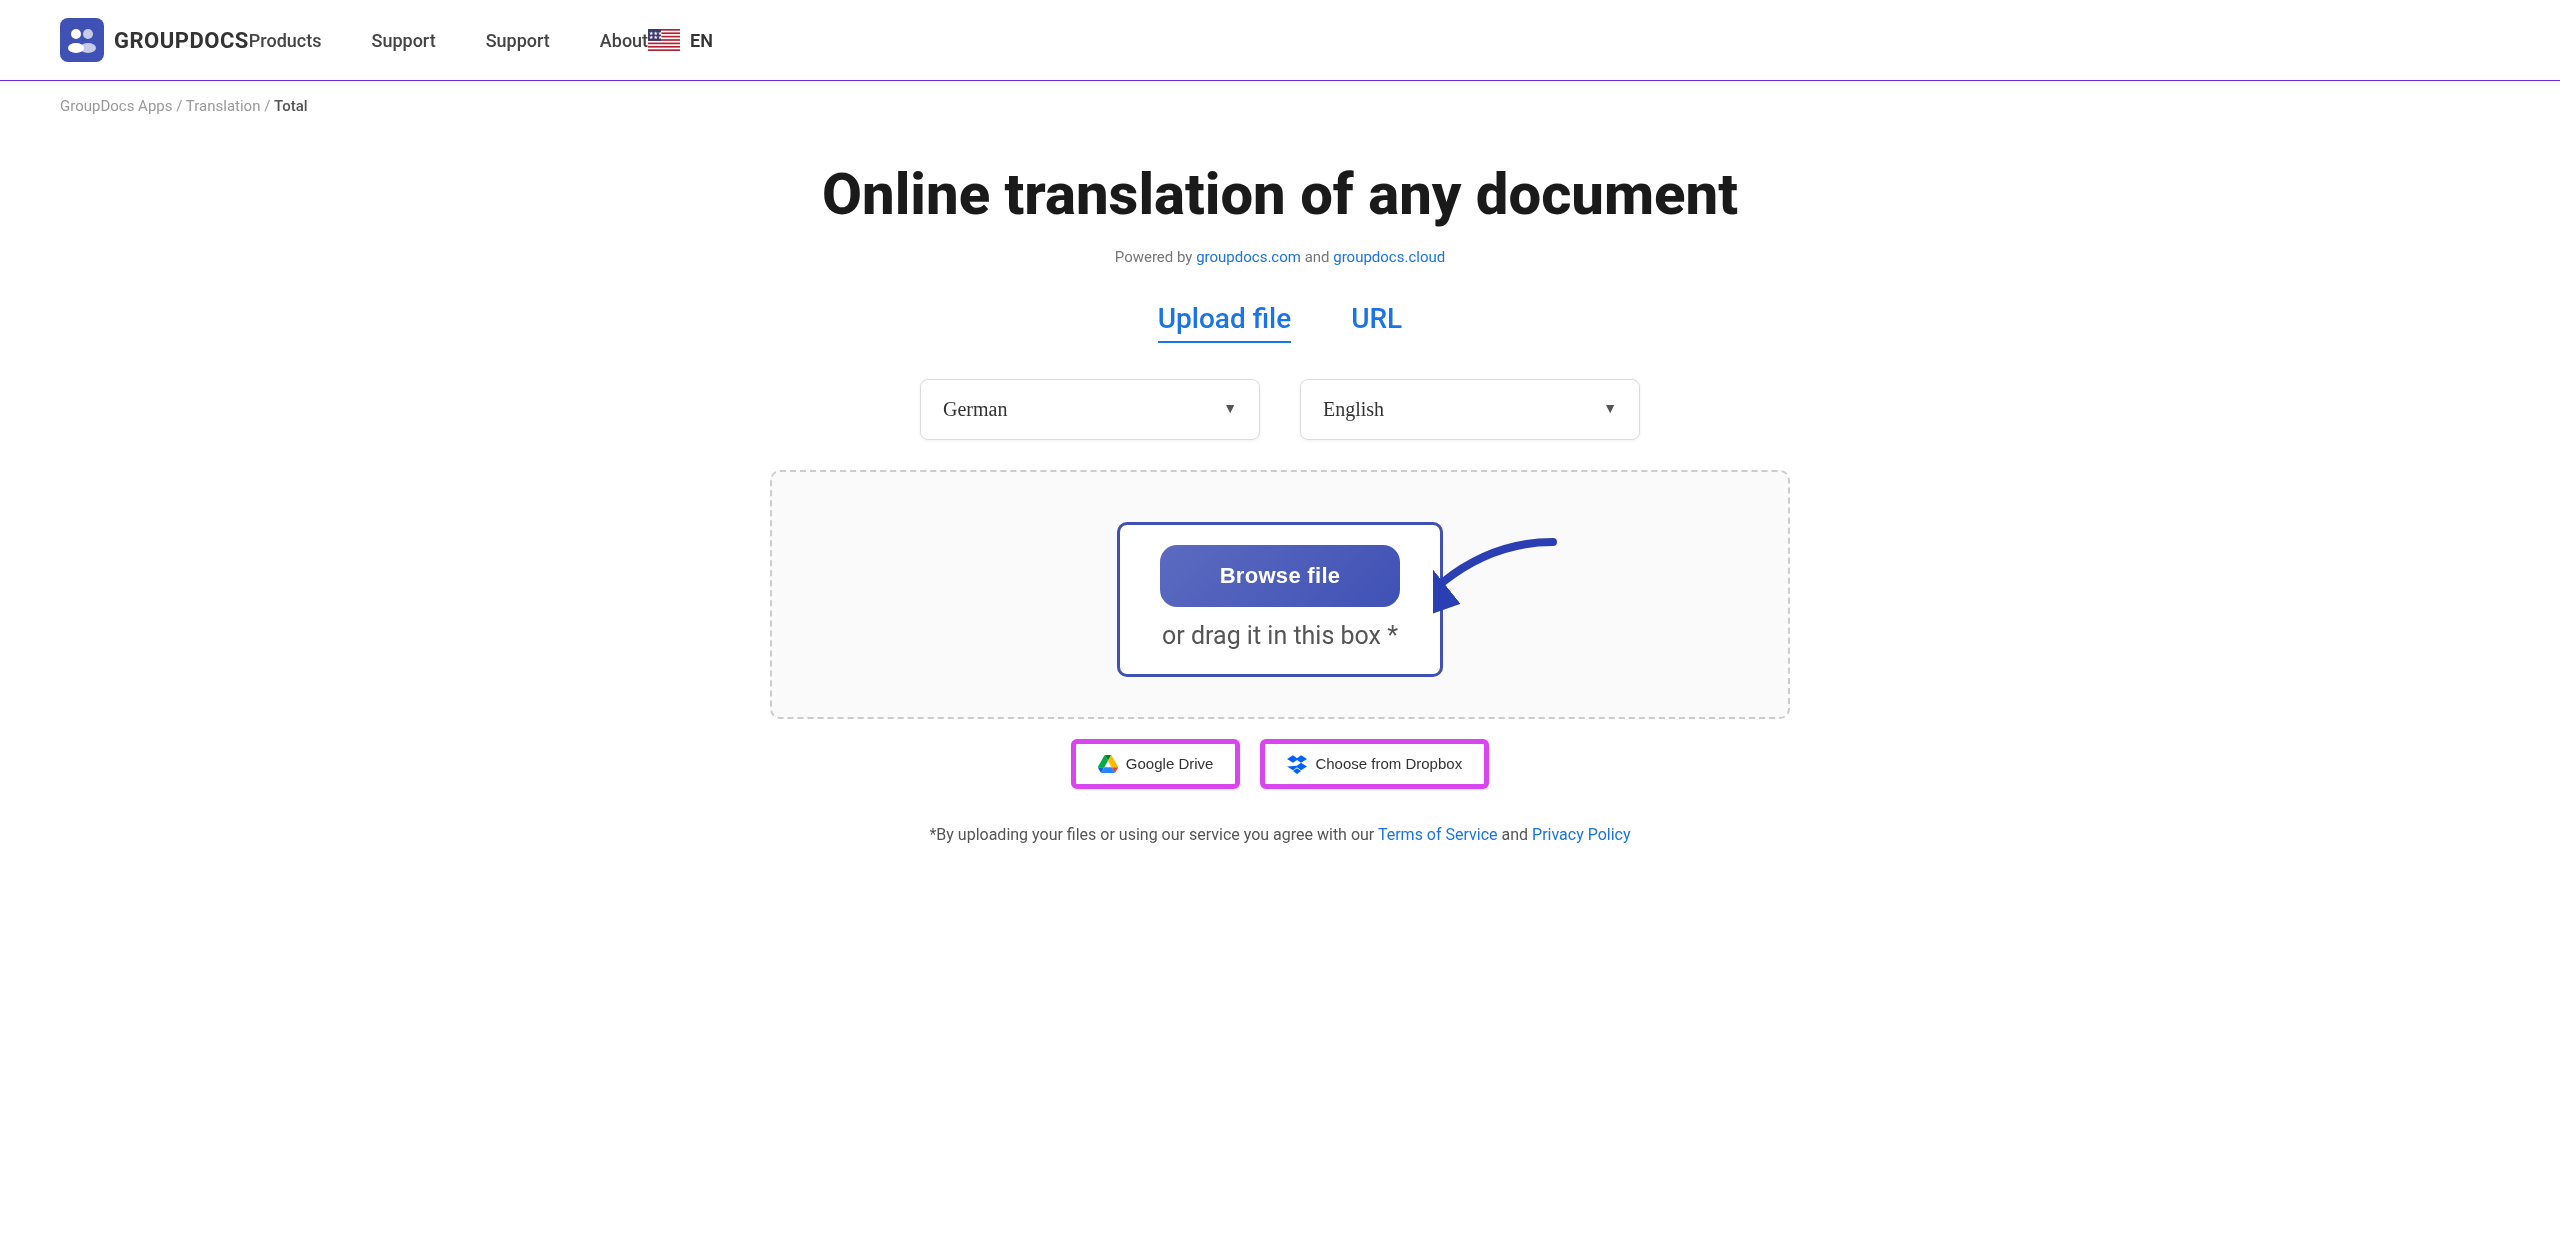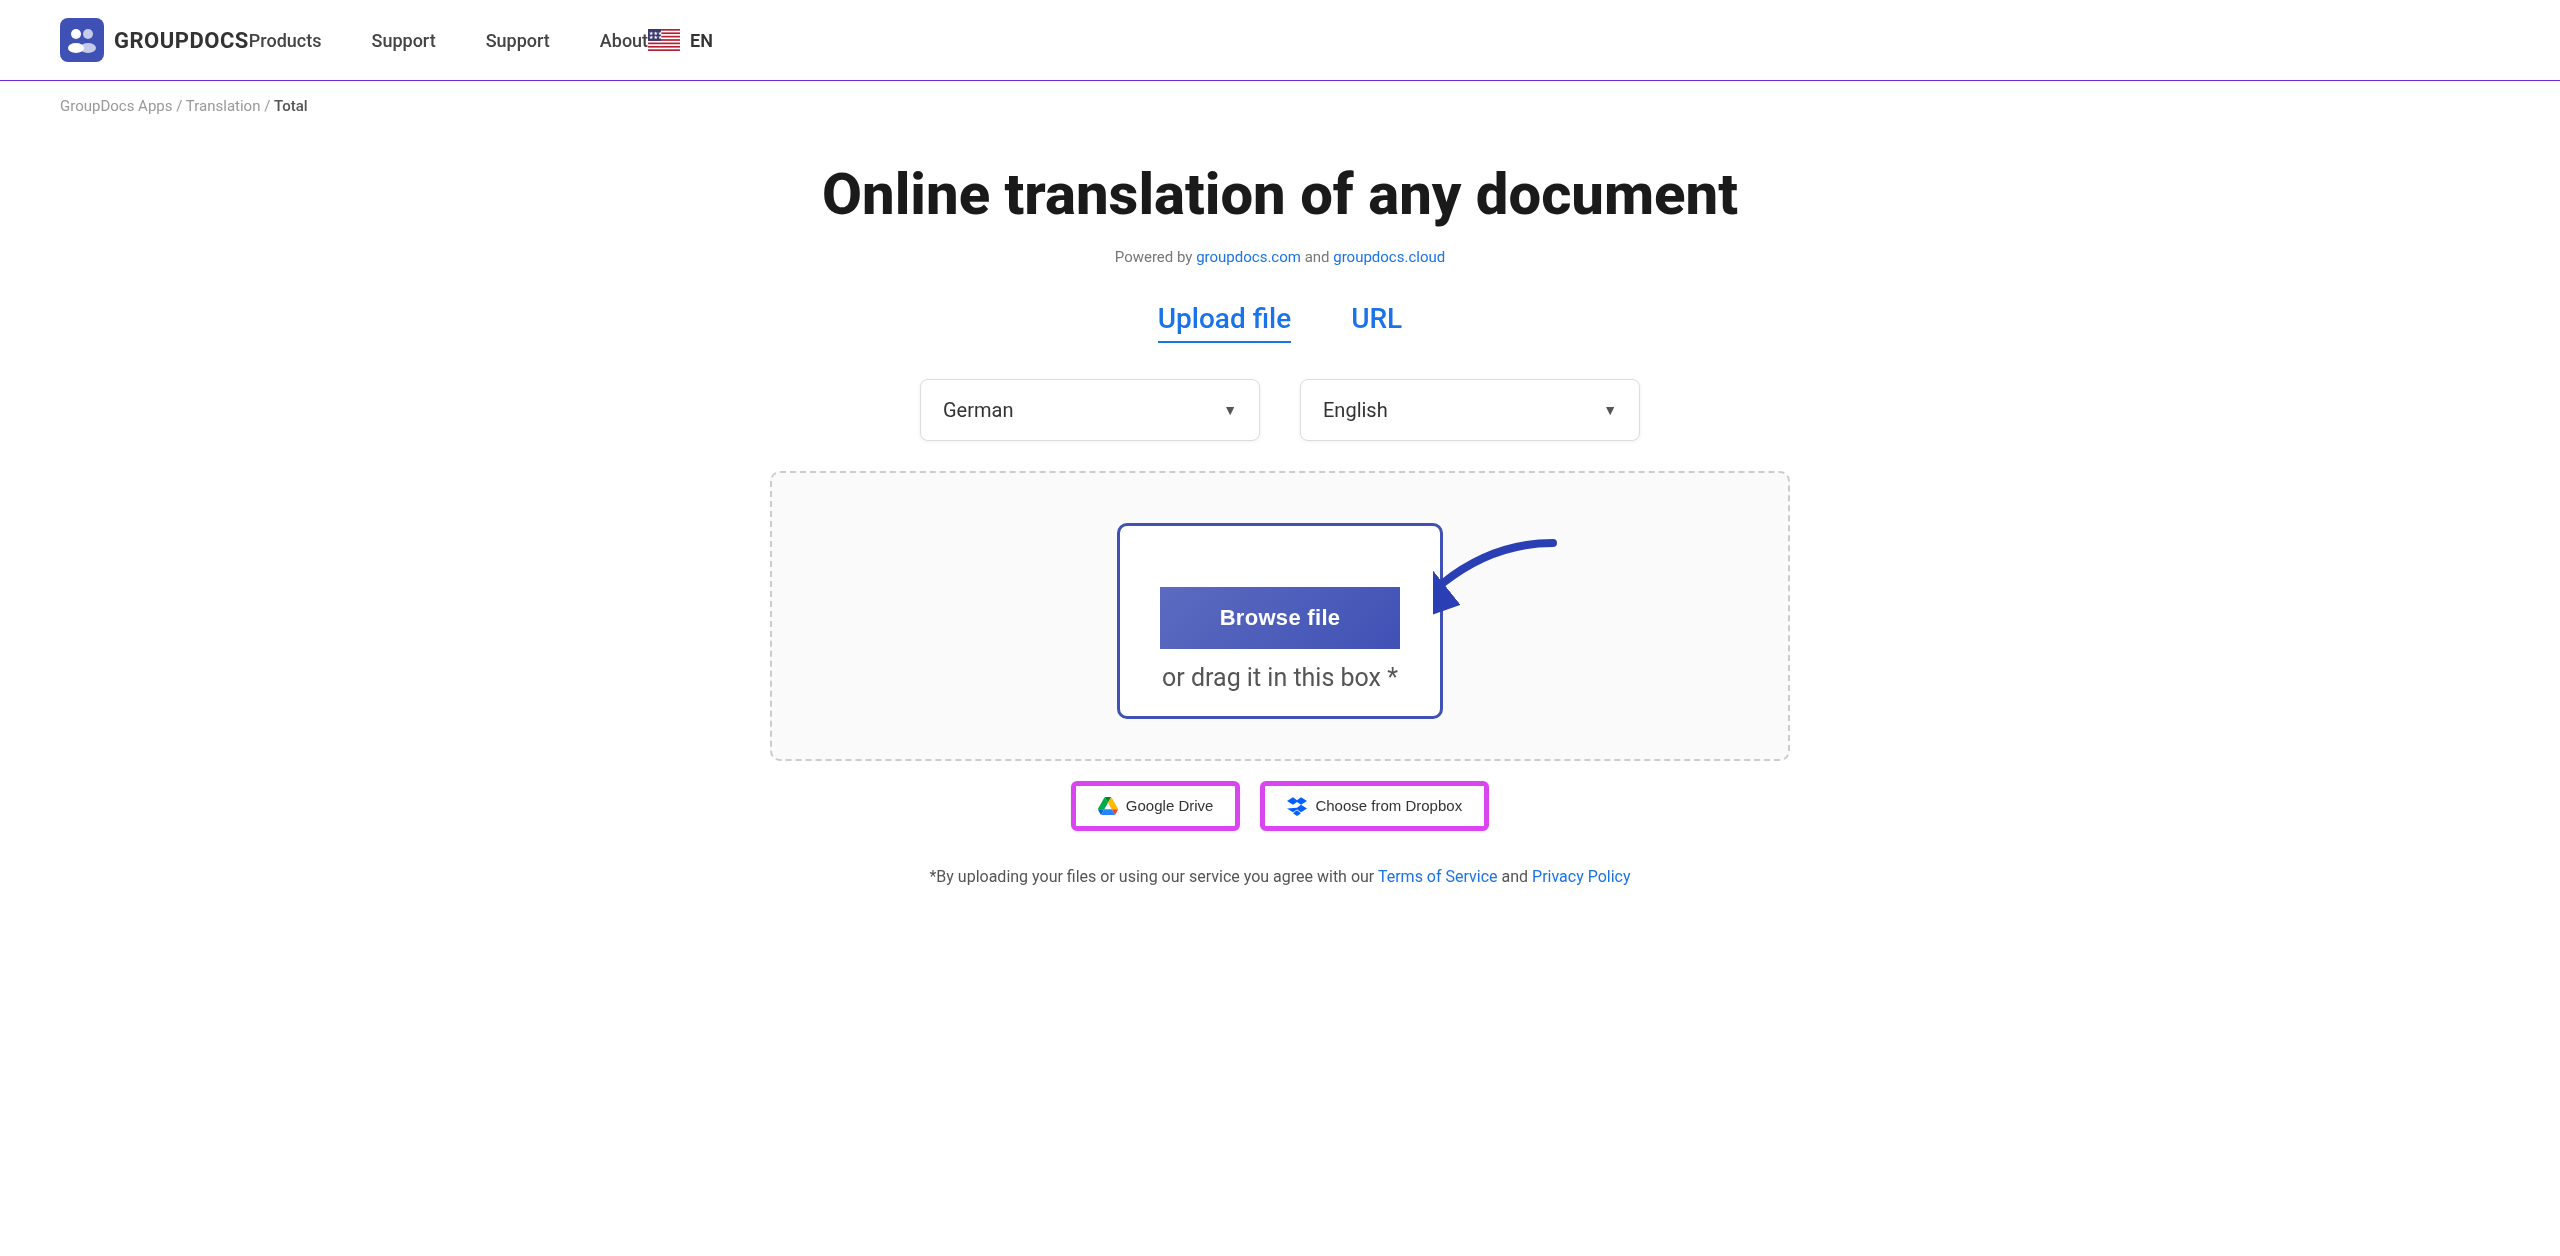--- a/index.html
+++ b/index.html
@@ -157,20 +157,21 @@
       justify-content: space-between;
       width: 340px;
       padding: 18px 22px;
       border: 1px solid #ddd;
       border-radius: 8px;
       background: #fff;
       font-size: 20px;
       color: #333;
       cursor: pointer;
       box-shadow: 0 1px 4px rgba(0,0,0,0.06);
+      font-family: Liberation Serif, serif;
     }
 
     .lang-select .chevron {
       font-size: 14px;
       color: #555;
     }
 
     
     .upload-area {
       border: 2px dashed #ccc;
@@ -190,27 +191,26 @@
       align-items: center;
       gap: 14px;
       background: #fff;
       position: relative;
     }
 
     .browse-btn {
       background: linear-gradient(135deg, #5c6bc0, #3f51b5);
       color: #fff;
       border: none;
-      border-radius: 0;
+      border-radius: 17px;
       padding: 18px 60px;
       font-size: 22px;
       font-weight: 600;
       cursor: pointer;
       letter-spacing: 0.3px;
-      margin-top: 41px;
     }
 
     .drag-text {
       font-size: 25px;
       color: #555;
     }
 
     
     .arrow-container {
       position: absolute;

